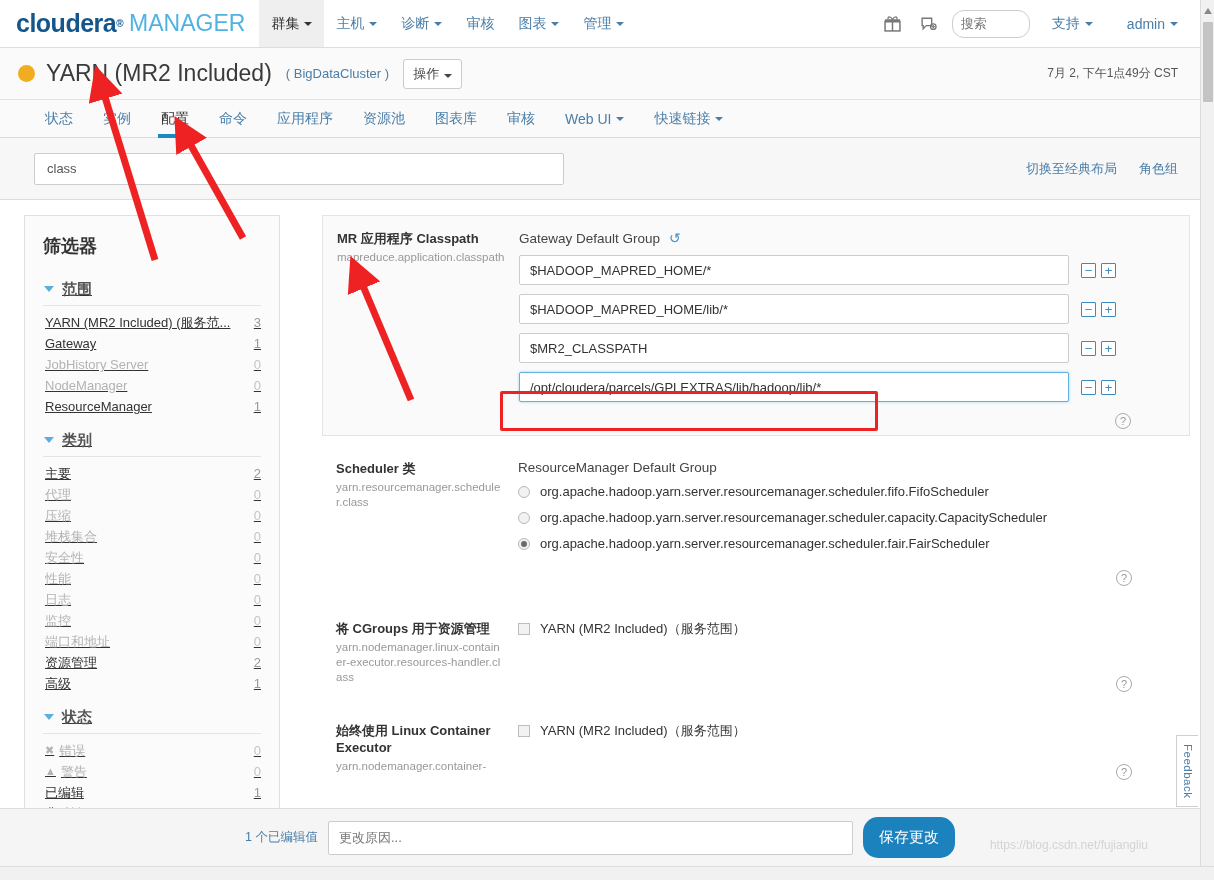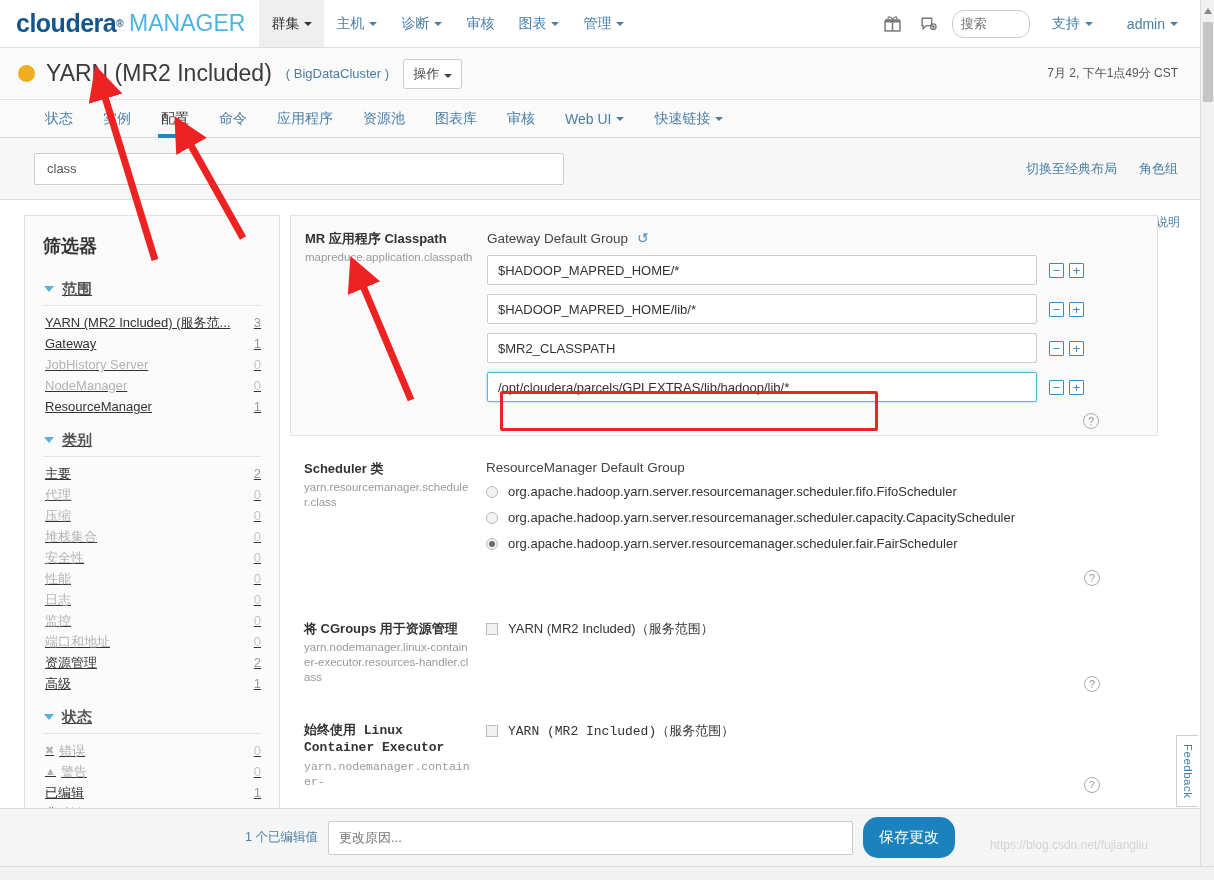--- a/index.html
+++ b/index.html
@@ -128,21 +128,21 @@
     color: #333; cursor: pointer; padding: 0 0 0 2px;
   }
   .sb-item.muted { color: #b3b3b3; }
   .sb-item .lbl { flex: 1; overflow: hidden; text-overflow: ellipsis; white-space: nowrap; }
   .sb-item .cnt { color: #999; margin-left: 8px; }
   .sb-item.muted .cnt { color: #c4c4c4; }
   .sb-ic { display:inline-block; margin-right:5px; font-size: 11px; }
 
   
   .configcol {
-    position: absolute; left: 290px; top: 15px; width: 868px; height: 610px; overflow: hidden;
+    position: absolute; left: 322px; top: 15px; width: 868px; height: 610px; overflow: hidden;
   }
   .cfg-row { display: flex; padding: 14px 0 10px 0; position: relative; }
   .cfg-row.boxed { background: #fafafa; border: 1px solid #e4e4e4; }
   .cfg-label { width: 196px; padding: 0 14px 0 14px; flex: none; }
   .cfg-name { font-size: 13px; font-weight: bold; color: #333; line-height: 17px; }
   .cfg-prop { font-size: 11.5px; color: #999; line-height: 15px; margin-top: 3px; word-break: break-all; }
   .cfg-value { flex: 1; padding-right: 10px; }
   .grouphdr { font-size: 13.5px; color: #444; margin-bottom: 9px; display:flex; align-items:center; }
   .resetic { color: #4a8fc4; margin-left: 9px; font-size: 14px; cursor: pointer; }
   .valrow { display: flex; align-items: center; margin-bottom: 9px; }
@@ -563,21 +563,21 @@
         <div class="cfg-value">
           <div class="checkline">
             <span class="chk"></span>
             <span>YARN (MR2 Included)（服务范围）</span>
           </div>
           <div style="height:50px;"></div>
         </div>
         <div class="helpic">?</div>
       </div>
 
-      <div class="cfg-row" style="padding-top:24px;font-family:Liberation Mono, monospace;">
+      <div class="cfg-row" style="padding-top:24px;">
         <div class="cfg-label">
           <div class="cfg-name">始终使用 Linux Container Executor</div>
           <div class="cfg-prop">yarn.nodemanager.container-</div>
         </div>
         <div class="cfg-value">
           <div class="checkline">
             <span class="chk"></span>
             <span>YARN (MR2 Included)（服务范围）</span>
           </div>
           <div style="height:36px;"></div>

